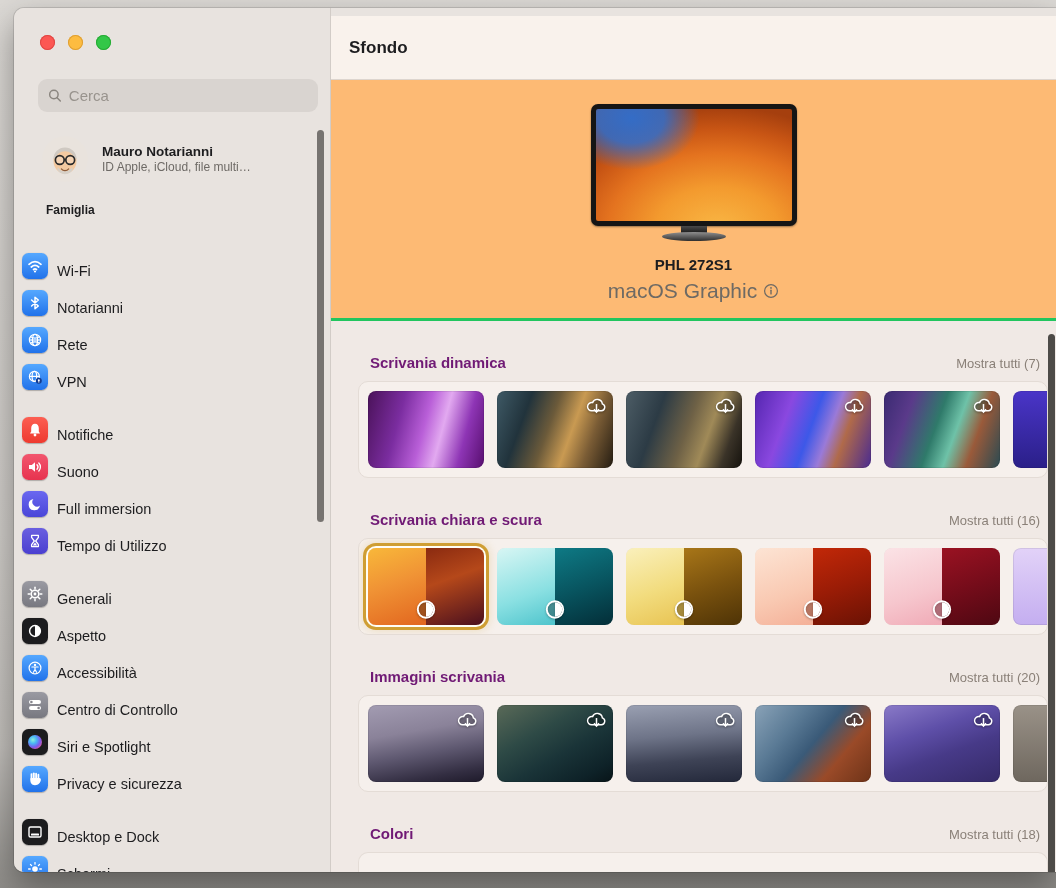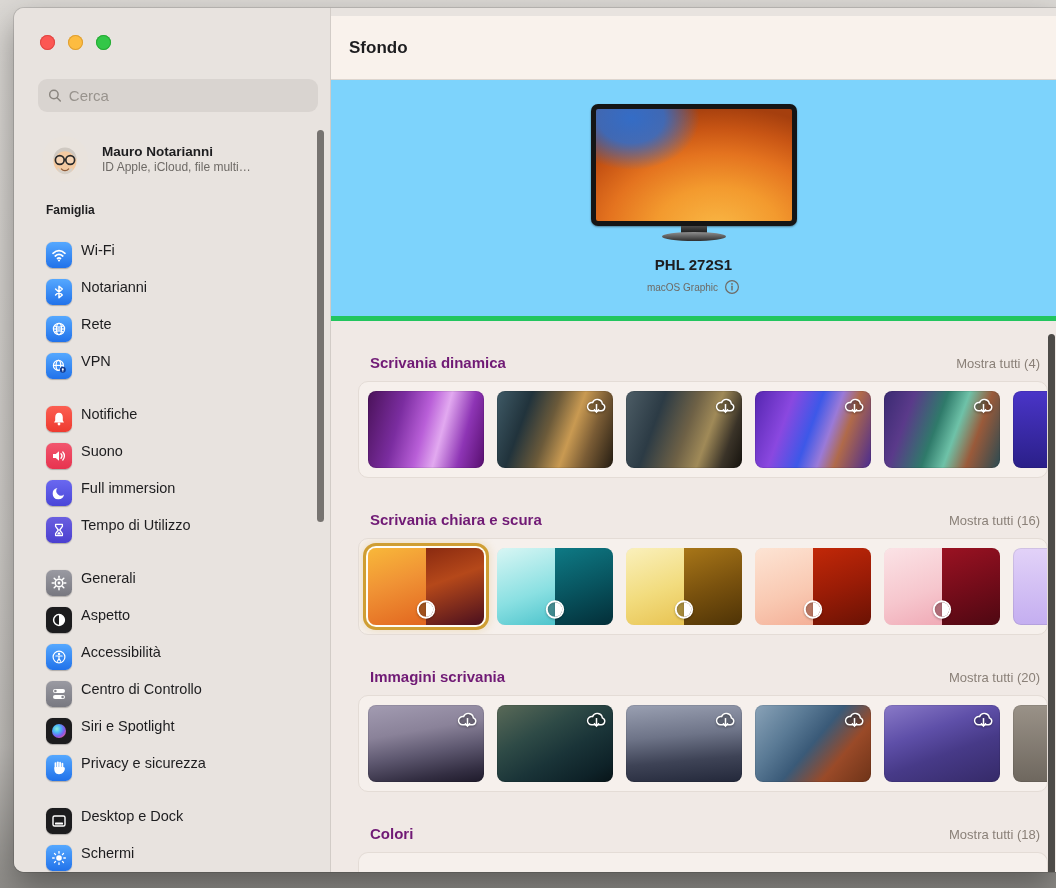--- a/index.html
+++ b/index.html
@@ -26,40 +26,40 @@
   .search { position:absolute; top:71px; left:24px; width:280px; height:33px; background:#d9d4d0; border-radius:9px; display:flex; align-items:center; padding:0 10px; gap:7px; }
   .search input { border:none; background:transparent; outline:none; font-size:15px; color:#3a3a3c; width:100%; font-family:inherit; }
   .search input::placeholder { color:#98938d; }
   .profile { position:absolute; top:128px; left:28px; display:flex; align-items:center; gap:14px; width:270px; cursor:default; }
   .avatar { width:46px; height:46px; border-radius:50%; flex:none; }
   .p-name { font-size:13.5px; font-weight:bold; color:#1d1d1f; line-height:17px; }
   .p-sub { font-size:12px; color:#6e6a66; line-height:15px; white-space:nowrap; }
   .family { position:absolute; top:195px; left:32px; font-size:12px; font-weight:600; color:#1d1d1f; }
   .nav { position:absolute; top:234px; left:0; width:100%; }
   .nav-group { margin-bottom:16px; }
-  .nav-item { height:37px; display:flex; align-items:flex-start; padding-left:32px; gap:9px; cursor:default; }
+  .nav-item { height:37px; display:flex; align-items:flex-end; padding-left:8px; gap:9px; cursor:default; }
   .tile { width:26px; height:26px; border-radius:6.5px; flex:none; display:flex; align-items:center; justify-content:center; box-shadow:0 .5px 1px rgba(0,0,0,.25); }
   .nav-label { font-size:14.5px; color:#1d1d1f; }
   .side-scrollbar { position:absolute; right:6px; top:122px; width:7px; height:392px; border-radius:4px; background:#767370; }
   
   .main { flex:1; height:100%; display:flex; flex-direction:column; position:relative; background:#f0e9e5;margin-top:8px; }
   .m-header { height:64px; background:#f9f2ec; border-bottom:1px solid #ddd5ce; display:flex; align-items:center; padding-left:18px; flex:none; }
   .m-title { font-size:17px; font-weight:bold; color:#1d1d1f; }
-  .preview { height:241px; background:#7dd3fc; flex:none; position:relative; border-bottom:5px solid #22c55e; }
+  .preview { height:241px; background:#fdba74; flex:none; position:relative; border-bottom:3px solid #22c55e; }
   .monitor { position:absolute; left:50%; top:24px; transform:translateX(-50%); width:206px; text-align:center; }
   .bezel { width:206px; height:122px; background:#151515; border-radius:7px; padding:5px; box-shadow:0 1px 2px rgba(0,0,0,.4); }
   .screen { width:100%; height:100%; border-radius:2px;
     background:
       radial-gradient(ellipse 60% 80% at 18% 8%, rgba(46,111,208,.95) 0%, rgba(46,111,208,.85) 28%, rgba(46,111,208,0) 58%),
       radial-gradient(ellipse 90% 110% at 62% 108%, #f9b745 0%, #f39a2e 35%, #e4731f 62%, #c85514 82%, #a53f0e 100%);
   }
   .neck { width:26px; height:7px; margin:0 auto; background:linear-gradient(180deg,#4a4a4a,#1c1c1c); }
   .base { width:64px; height:9px; margin:-1px auto 0; border-radius:50%; background:linear-gradient(180deg,#8f8f8f,#2e2e2e); }
   .disp-name { margin-top:15px; font-size:15px; font-weight:bold; color:#1d1d1f; }
-  .disp-mode { margin-top:6px; font-size:10px; color:#6e6a64; display:flex; align-items:center; justify-content:center; gap:6px; }
+  .disp-mode { margin-top:6px; font-size:21px; color:#6e6a64; display:flex; align-items:center; justify-content:center; gap:6px; }
   .scrollwrap { flex:1; position:relative; background:#f0e9e5; overflow:hidden; }
   .caret { position:absolute; top:-9px; left:calc(50% - 8px); width:16px; height:16px; transform:rotate(45deg); background:#f0e9e5; border-top:1px solid #d9d1cb; border-left:1px solid #d9d1cb; }
   .sec-head { display:flex; justify-content:space-between; align-items:baseline; margin:33px 16px 10px 39px; }
   .sec-head:first-of-type { margin-top:38px; }
   .sec-title { font-size:15px; font-weight:bold; color:#701a75; }
   .show-all { font-size:13px; color:#8a8078; cursor:default; }
   .shelf { margin:0 8px 0 27px; width:690px; height:97px; background:#f6f0ec; border:1px solid #e4dcd6; border-radius:10px; display:flex; gap:13px; padding:9px; overflow:hidden; }
   .shelf.stub { height:40px; border-radius:10px 10px 0 0; border-bottom:none; }
   .thumb { width:116px; height:77px; border-radius:8px; flex:none; position:relative; overflow:hidden; box-shadow:inset 0 0 0 1px rgba(0,0,0,.08); cursor:default; }
   .thumb .dl { position:absolute; top:3px; right:5px; filter:drop-shadow(0 1px 1px rgba(0,0,0,.35)); }
@@ -327,21 +327,21 @@
           </svg>
         </div>
       </div>
     </div>
 
     <div class="scrollwrap">
       <div class="caret"></div>
 
       <div class="sec-head">
         <span class="sec-title">Scrivania dinamica</span>
-        <span class="show-all">Mostra tutti (4)</span>
+        <span class="show-all">Mostra tutti (7)</span>
       </div>
       <div class="shelf">
         <div class="thumb" style="background: linear-gradient(105deg, rgb(74, 18, 89) 0%, rgb(123, 45, 160) 28%, rgb(185, 95, 216) 48%, rgb(226, 169, 240) 62%, rgb(142, 53, 181) 80%, rgb(87, 14, 110) 100%);"></div>
         <div class="thumb" style="background: linear-gradient(110deg, rgb(63, 90, 102) 0%, rgb(33, 51, 60) 25%, rgb(107, 90, 58) 45%, rgb(201, 154, 82) 62%, rgb(122, 92, 53) 78%, rgb(36, 28, 18) 100%);">
           <svg class="dl" width="23" height="23" viewBox="0 0 24 24">
               <path d="M7 17.5 a4.3 4.3 0 1 1 .9-8.5 a5.3 5.3 0 0 1 10.2 1.3 a3.7 3.7 0 0 1 -1 7.2 z" fill="rgba(0,0,0,.18)" stroke="#fff" stroke-width="1.5"></path>
               <line x1="12" y1="10.5" x2="12" y2="18.5" stroke="#fff" stroke-width="1.6"></line>
               <polyline points="9.4,16 12,18.8 14.6,16" fill="none" stroke="#fff" stroke-width="1.6"></polyline>
             </svg>
         </div>

